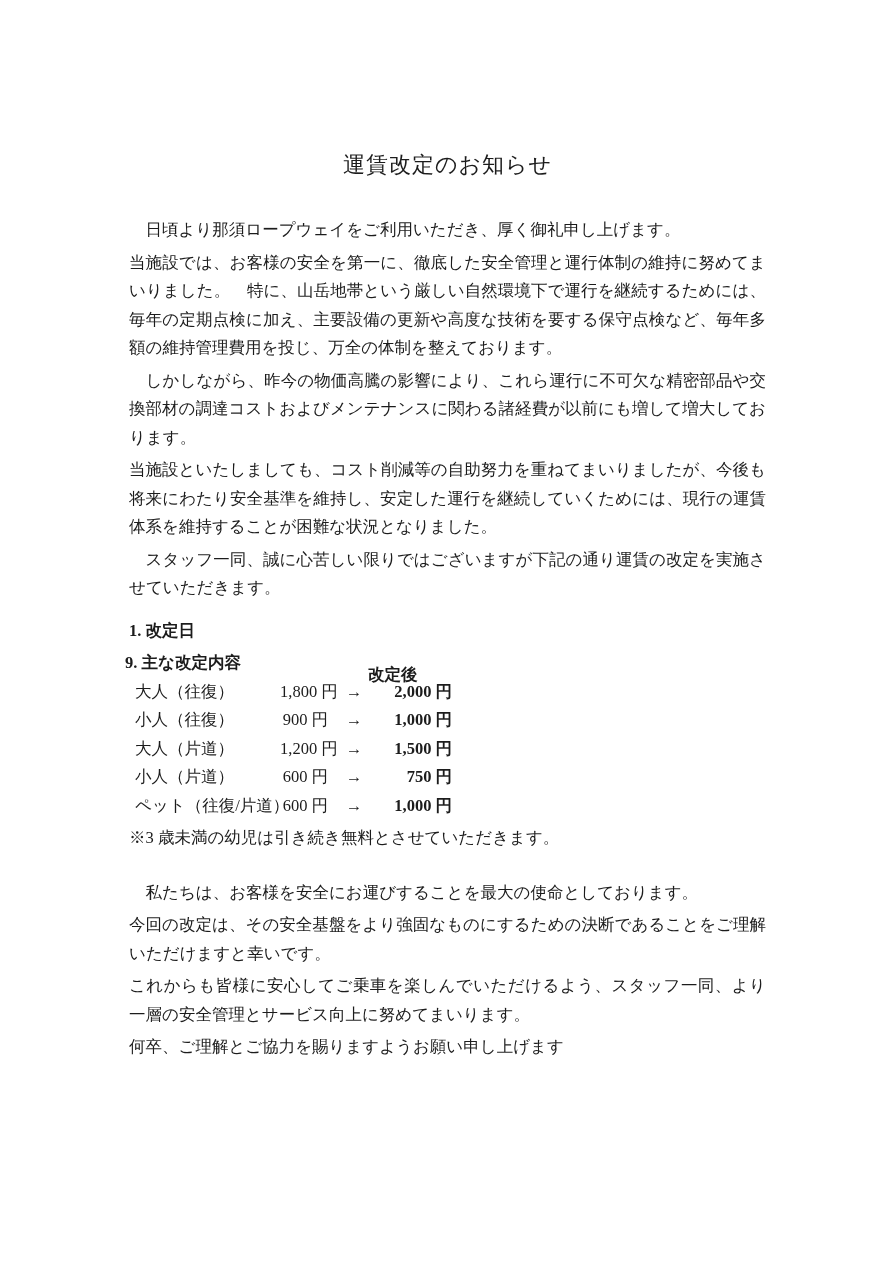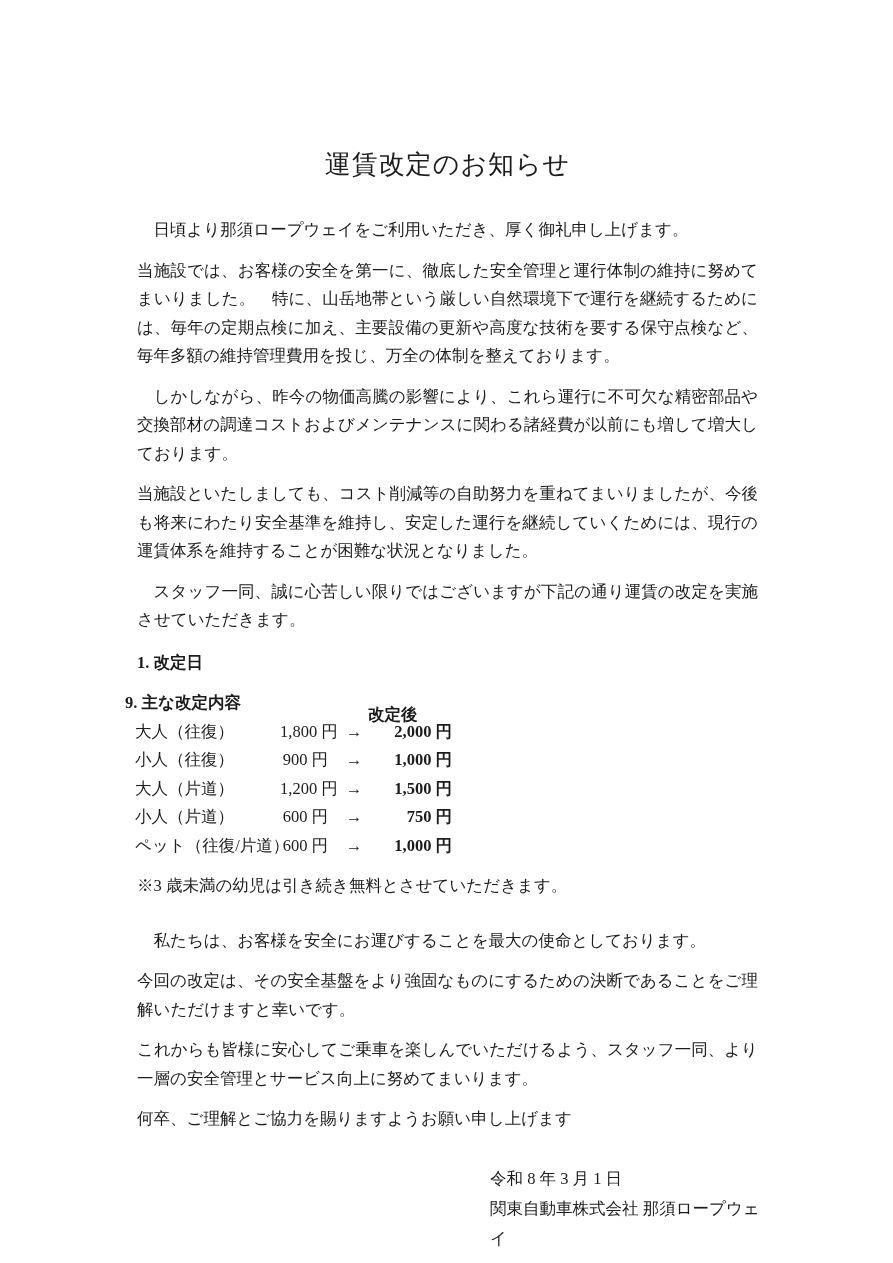--- a/index.html
+++ b/index.html
@@ -12,29 +12,29 @@
     width: 893px;
     height: 1263px;
     box-sizing: border-box;
     background: #ffffff;
     color: #1c1c1c;
     padding: 150px 123px 0 125px;
     font-family: "Liberation Serif", "DejaVu Serif", serif;
     overflow: hidden;
   }
   .title {
-    font-size: 26px;
+    font-size: 22px;
     font-weight: 400;
     text-align: center;
     letter-spacing: 1px;
     line-height: 30px;
     margin: 0 0 36px 0;
   }
   .body-text p {
-    margin: 12px;
+    margin: 4px;
     font-size: 16.5px;
     line-height: 28.5px;
     text-align: justify;
   }
   .sec1 { margin-top: 14px; }
   .bold { font-weight: 700; }
   .sec2-head {
     position: relative;
     font-size: 16.5px;
     line-height: 28.5px;
@@ -130,19 +130,15 @@
       <p>※3 歳未満の幼児は引き続き無料とさせていただきます。</p>
     </div>
 
     <div class="closing">
       <p>　私たちは、お客様を安全にお運びすることを最大の使命としております。</p>
       <p>今回の改定は、その安全基盤をより強固なものにするための決断であることをご理解いただけますと幸いです。</p>
       <p>これからも皆様に安心してご乗車を楽しんでいただけるよう、スタッフ一同、より一層の安全管理とサービス向上に努めてまいります。</p>
       <p>何卒、ご理解とご協力を賜りますようお願い申し上げます</p>
     </div>
 
-    <div class="signature">
-      <p>令和 8 年 3 月 1 日</p>
-      <p>関東自動車株式会社 那須ロープウェイ</p>
-    </div>
 
   </div>
 </div>
 
 </body></html>

